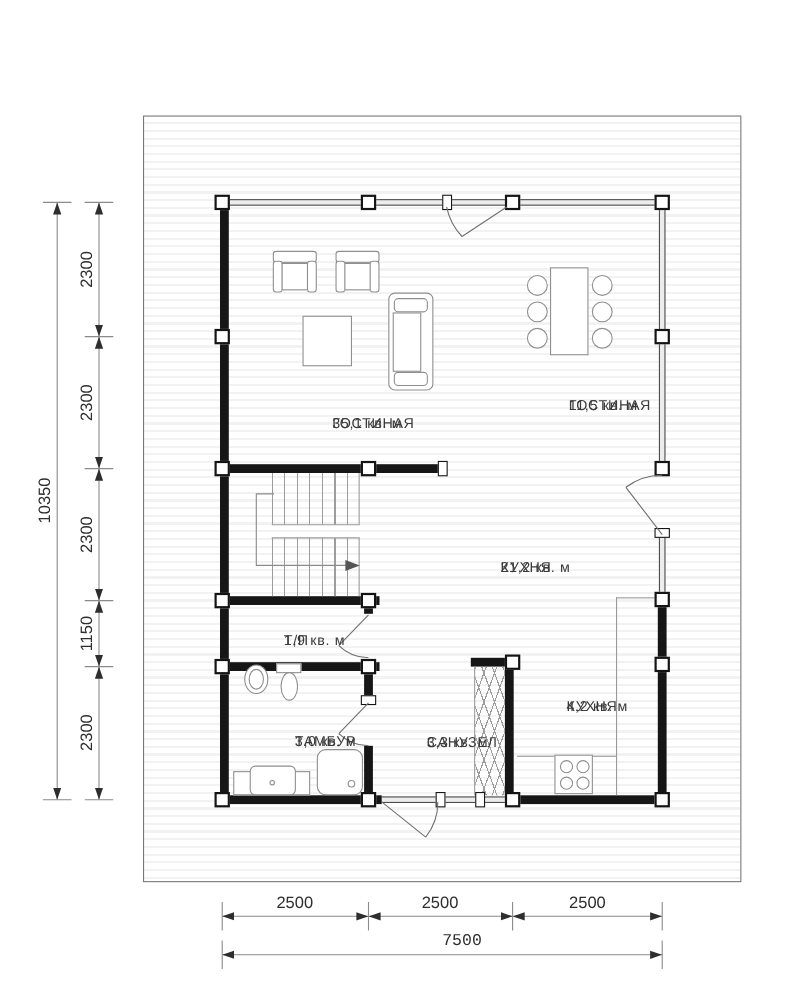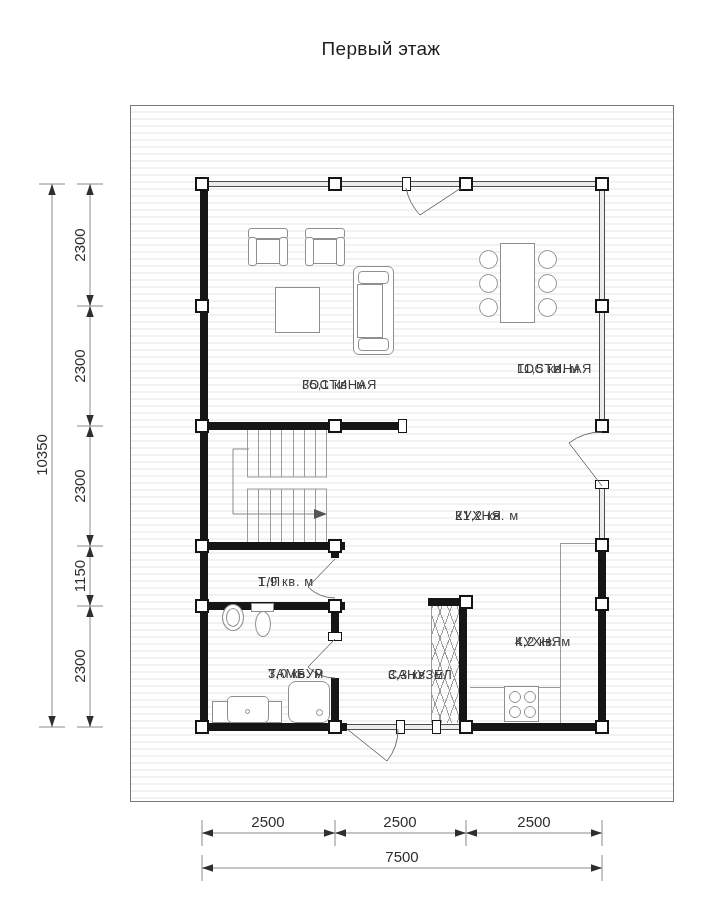--- a/index.html
+++ b/index.html
@@ -32,21 +32,20 @@
   .dlabel.rot{transform:translate(-50%,-50%) rotate(-90deg);}
   svg{overflow:visible;}
 </style>
 </head>
 <body>
 
 <div class="stage">
 
   <div class="sheet"></div>
 
-  <div class="title">Первый этаж</div>
 
   <div class="twall-h" style="left:202px;top:181px;width:400px;"></div>
   <div class="twall-v" style="left:599px;top:187px;height:245px;"></div>
   <div class="twall-v" style="left:599px;top:486px;height:58px;"></div>
   <div class="twall-h" style="left:347px;top:724px;width:114px;"></div>
 
   <div class="wall" style="left:200px;top:184px;width:8px;height:547px;"></div>
   <div class="wall" style="left:200px;top:422px;width:204px;height:8px;"></div>
   <div class="wall" style="left:200px;top:542px;width:145px;height:8px;"></div>
   <div class="wall" style="left:200px;top:602px;width:145px;height:8px;"></div>
@@ -212,15 +211,15 @@
 
   <div class="dlabel rot" style="left:79px;top:245px;">2300</div>
   <div class="dlabel rot" style="left:79px;top:366px;">2300</div>
   <div class="dlabel rot" style="left:79px;top:486px;">2300</div>
   <div class="dlabel rot" style="left:79px;top:576px;">1150</div>
   <div class="dlabel rot" style="left:79px;top:666px;">2300</div>
   <div class="dlabel rot" style="left:41px;top:455px;">10350</div>
   <div class="dlabel" style="left:268px;top:821px;">2500</div>
   <div class="dlabel" style="left:400px;top:821px;">2500</div>
   <div class="dlabel" style="left:534px;top:821px;">2500</div>
-  <div class="dlabel" style="left:402px;top:856px;">7500</div>
+  <div class="dlabel" style="left:420px;top:856px;font-family:Liberation Mono, monospace;">7500</div>
 
 </div>
 
 </body></html>

